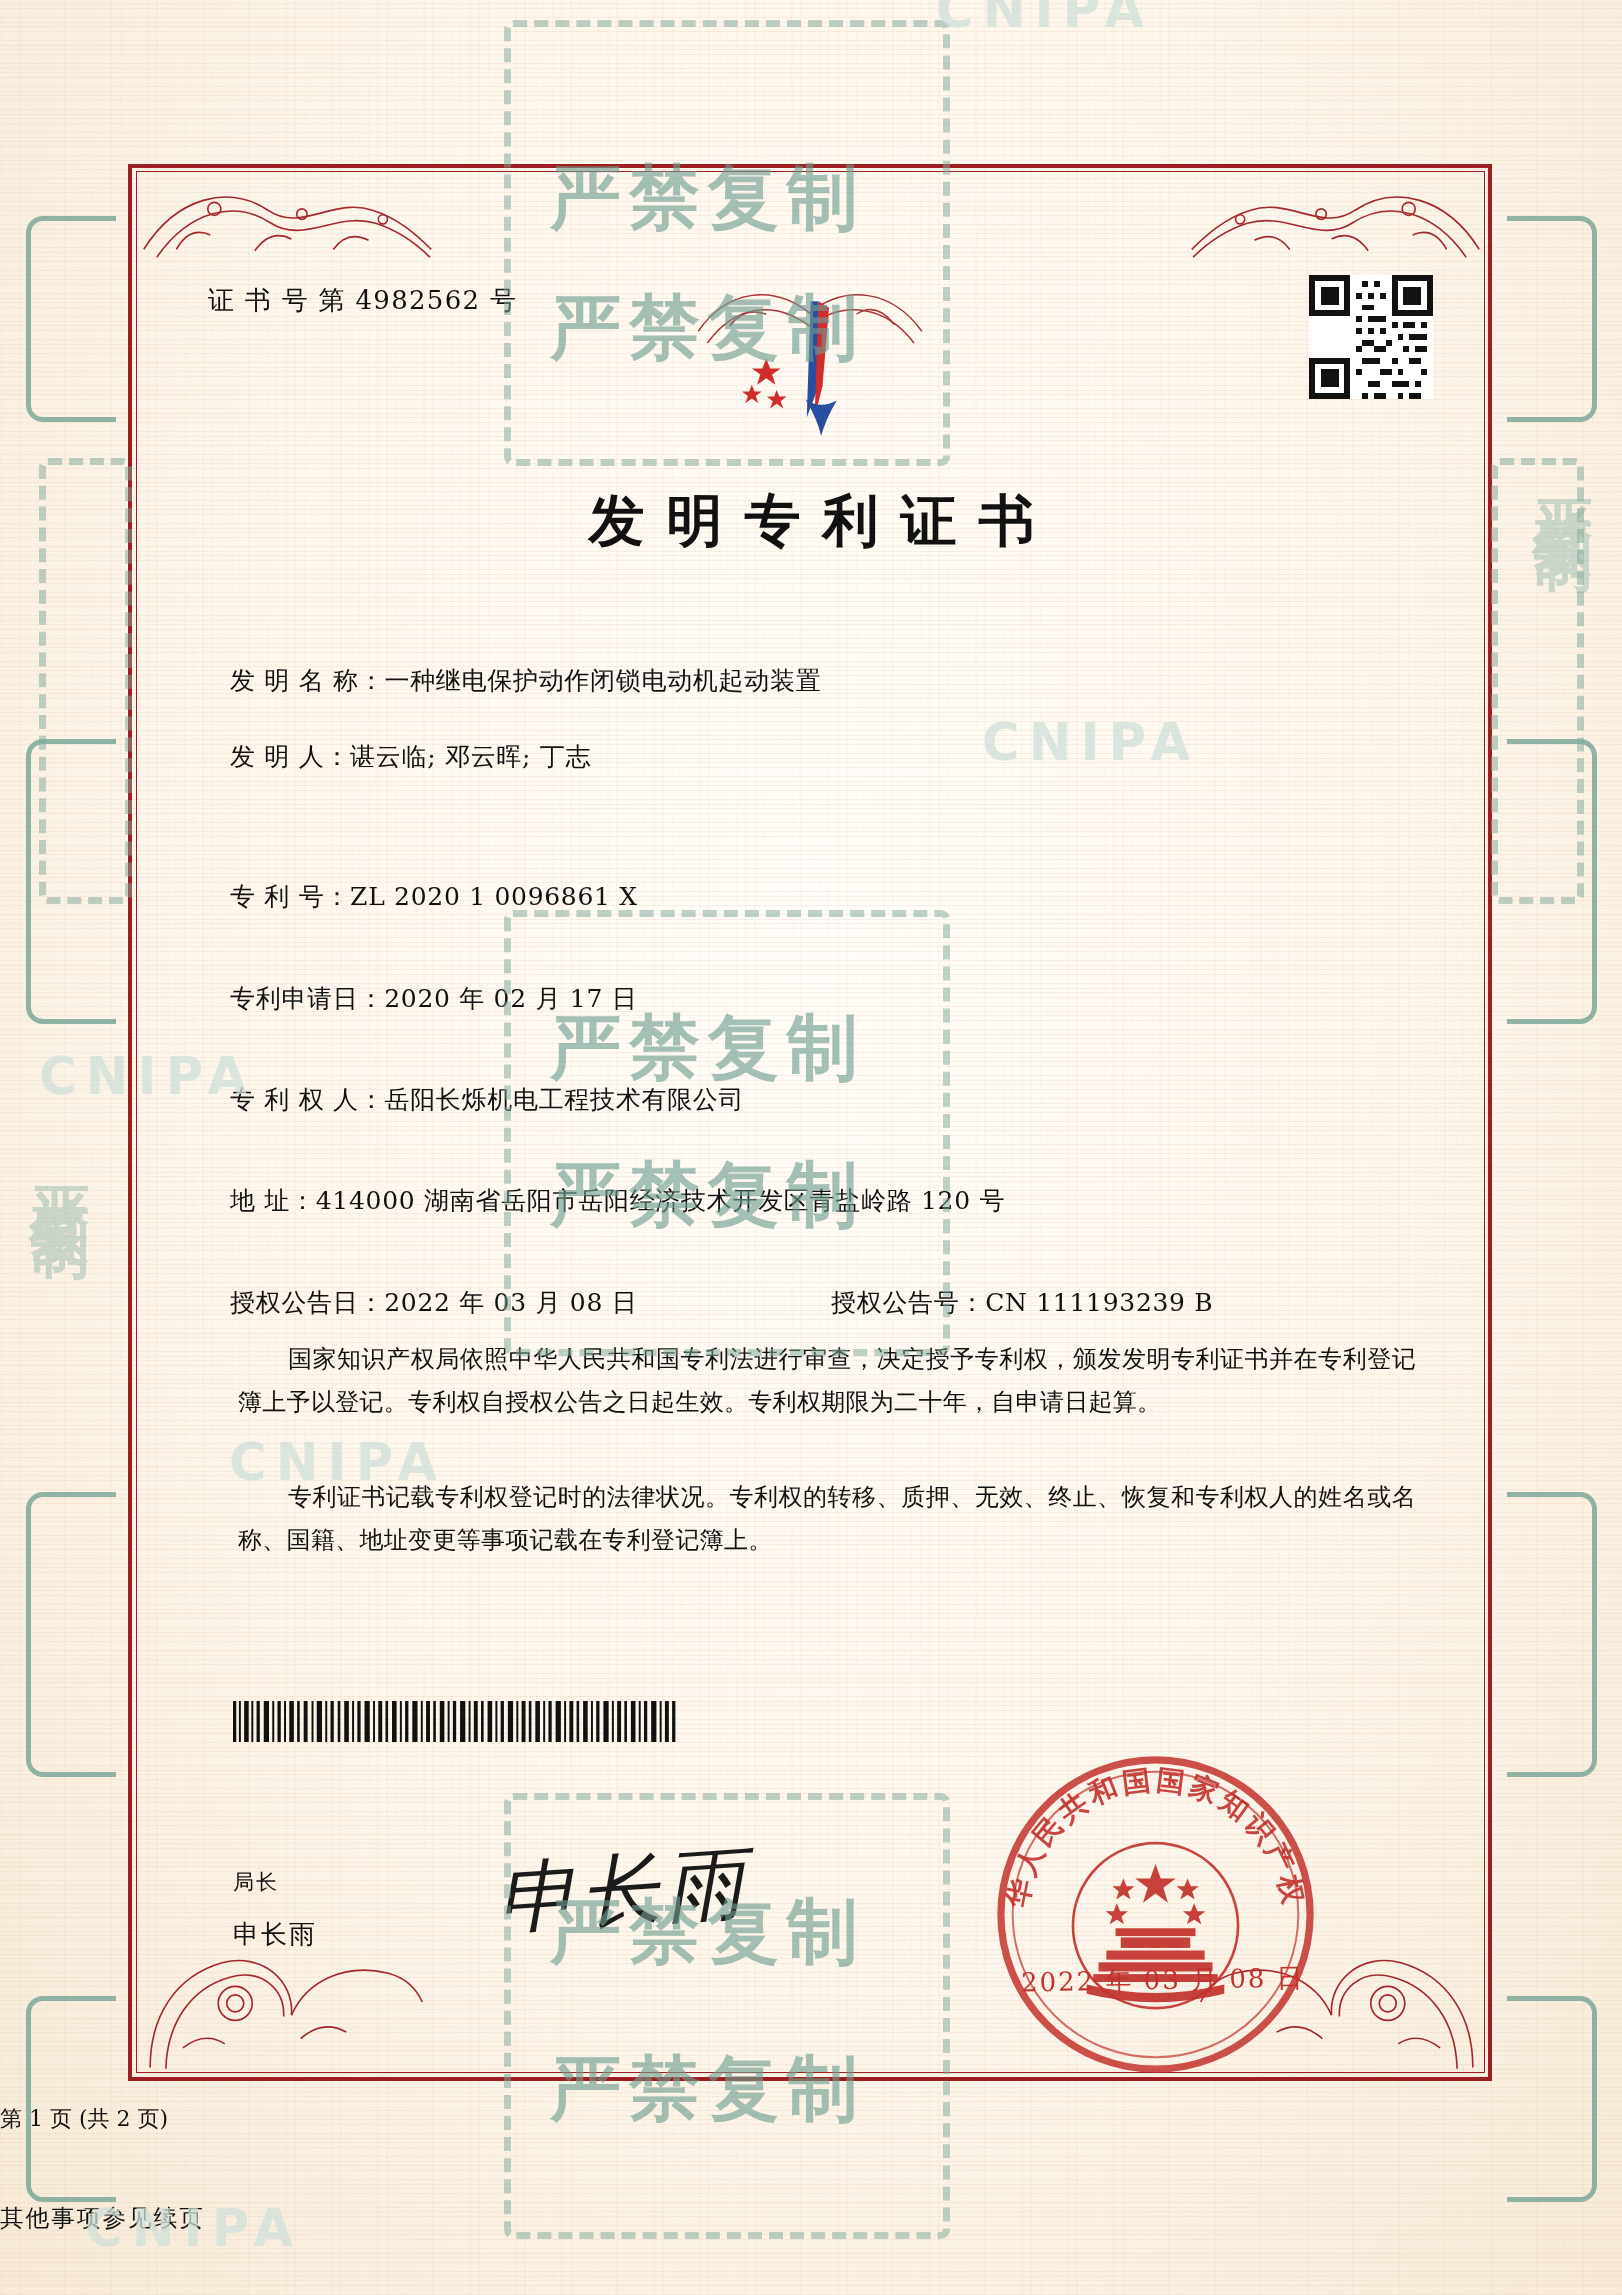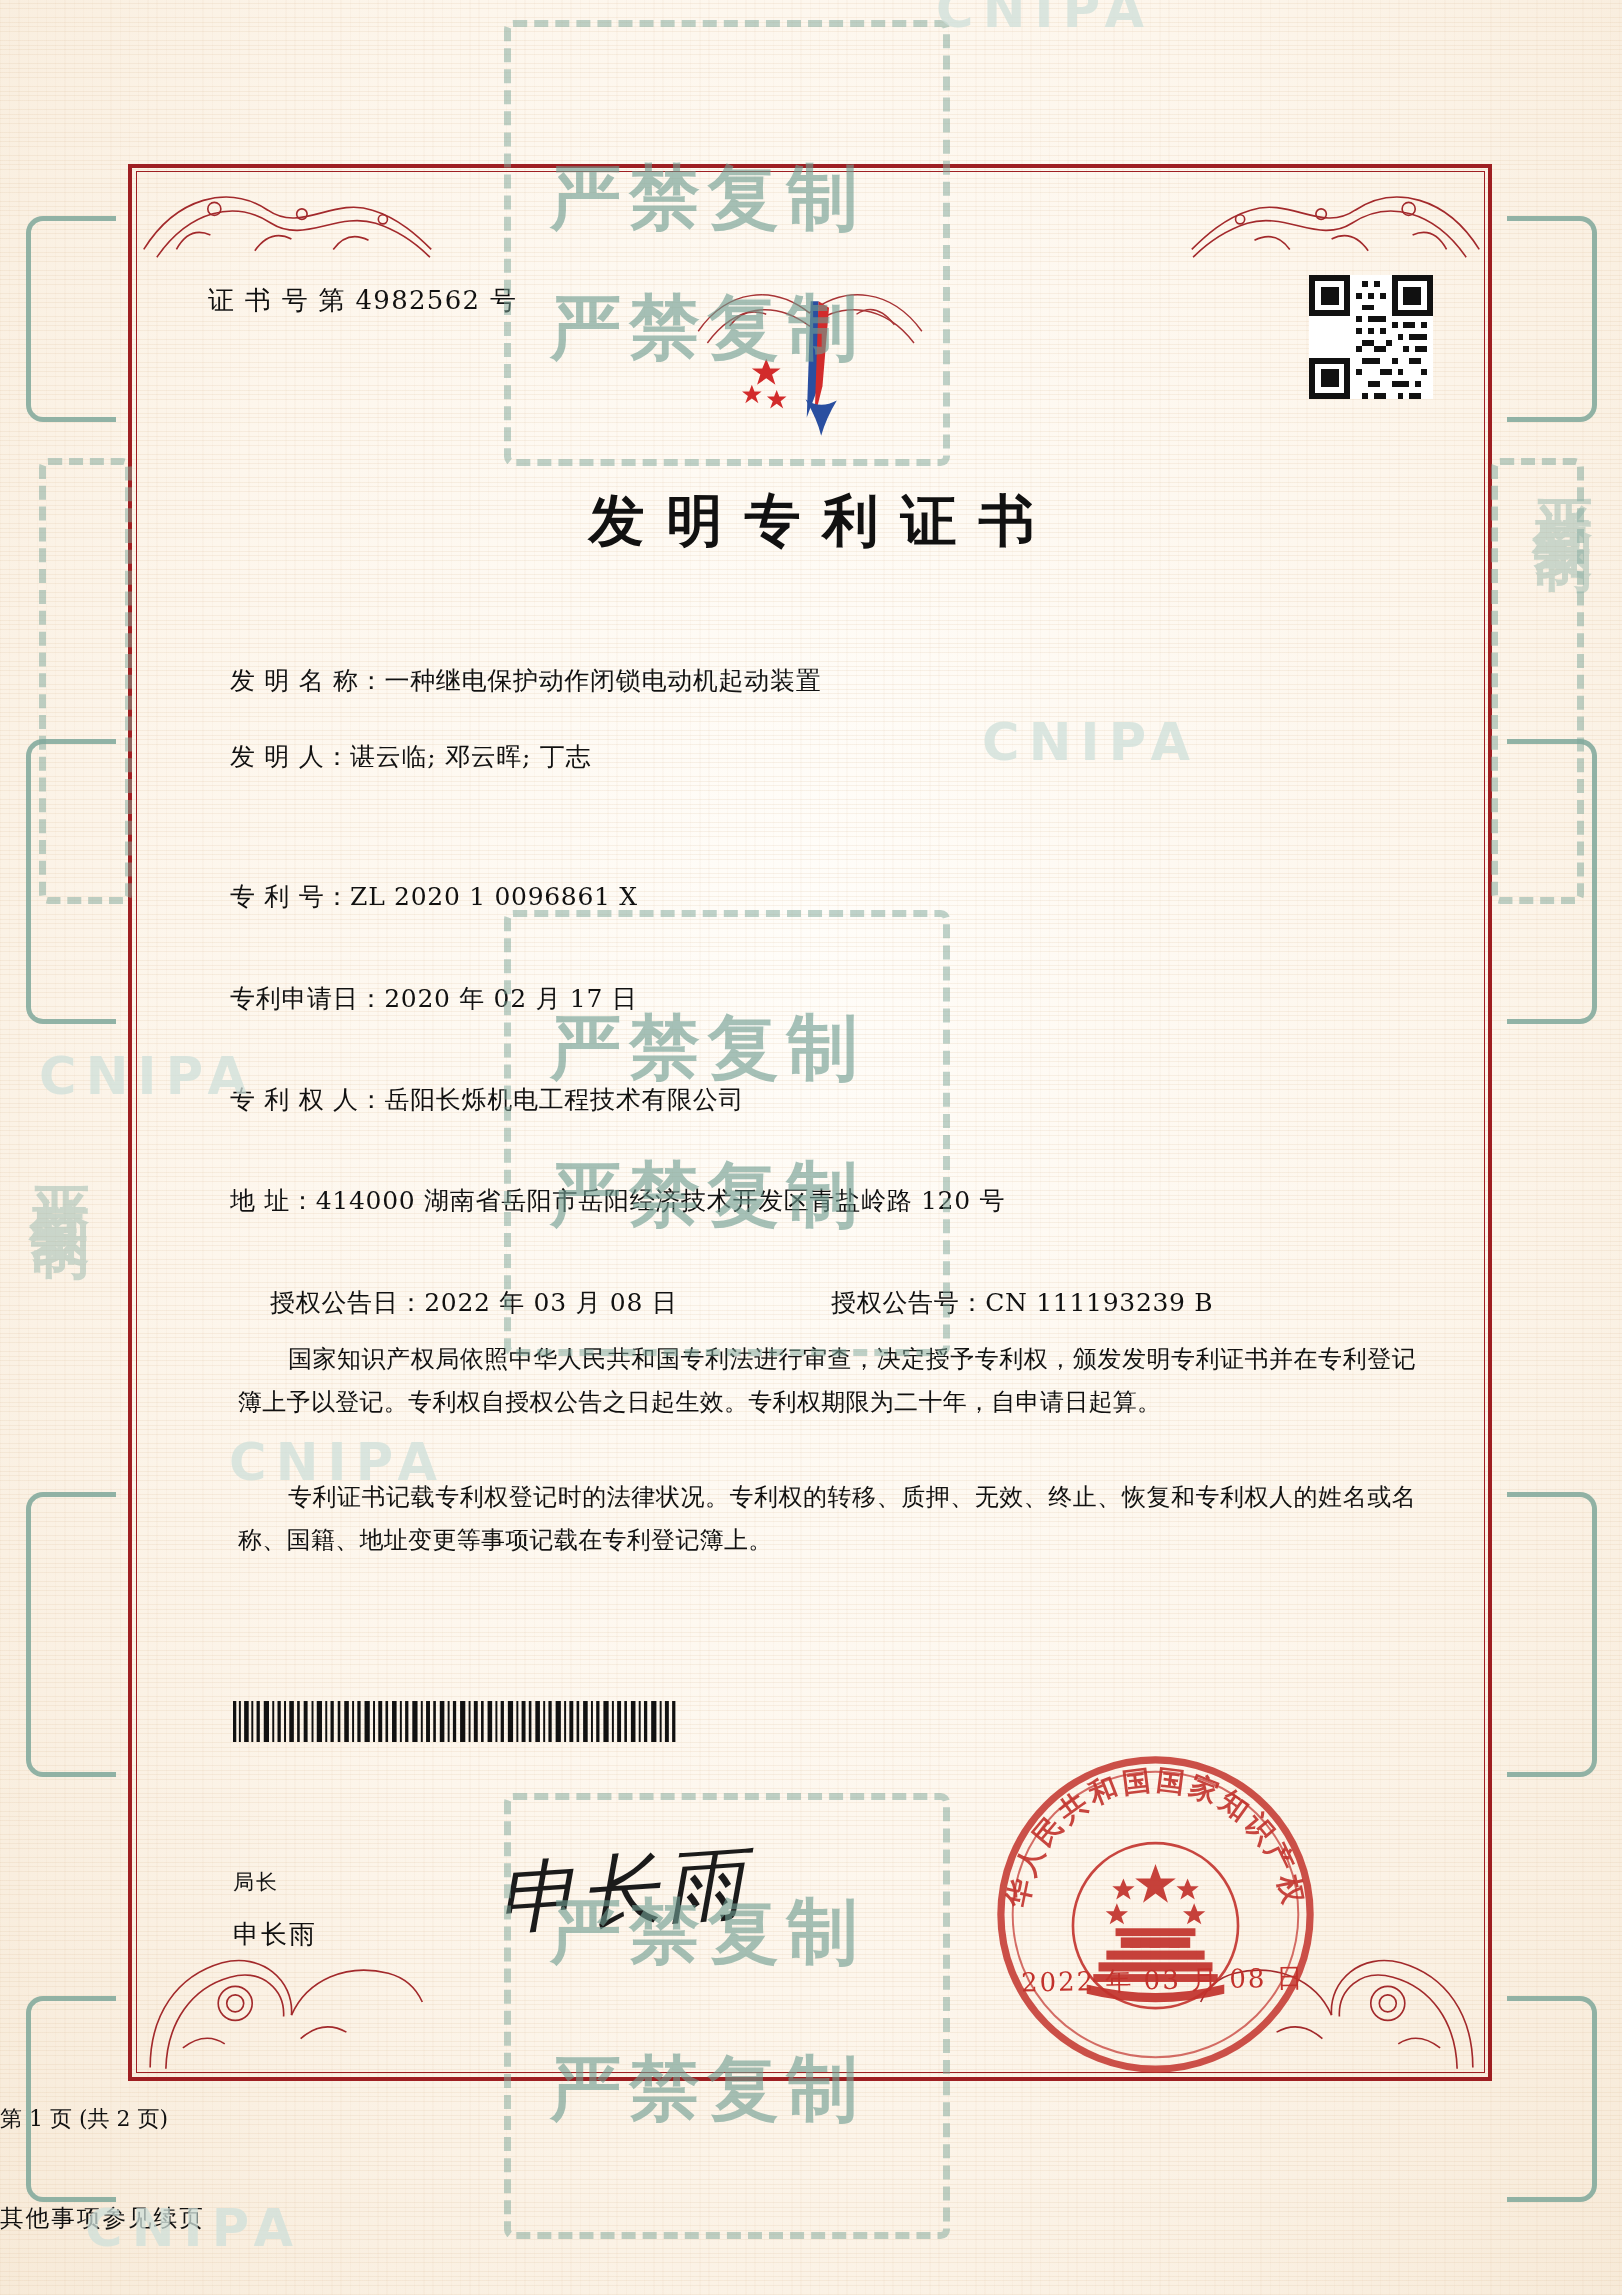--- a/index.html
+++ b/index.html
@@ -412,21 +412,21 @@
   <div class="field" style="top:982px;text-align:right;">
     <span class="lbl">专利申请日：</span><span class="val">2020 年 02 月 17 日</span>
   </div>
   <div class="field" style="top:1083px;">
     <span class="lbl">专 利 权 人：</span><span class="val">岳阳长烁机电工程技术有限公司</span>
   </div>
   <div class="field" style="top:1184px;">
     <span class="lbl">地         址：</span><span class="val">414000 湖南省岳阳市岳阳经济技术开发区青盐岭路 120 号</span>
   </div>
 
-  <div class="field" style="top:1286px;margin-left:40px;">
+  <div class="field" style="top:1286px;">
     <span class="lbl">授权公告日：</span><span class="val">2022 年 03 月 08 日</span>
   </div>
   <div class="field" style="top:1286px; left:831px;">
     <span class="lbl">授权公告号：</span><span class="val">CN 111193239 B</span>
   </div>
 
   <div class="para" style="top:1338px;">国家知识产权局依照中华人民共和国专利法进行审查，决定授予专利权，颁发发明专利证书并在专利登记簿上予以登记。专利权自授权公告之日起生效。专利权期限为二十年，自申请日起算。</div>
   <div class="para" style="top:1476px;">专利证书记载专利权登记时的法律状况。专利权的转移、质押、无效、终止、恢复和专利权人的姓名或名称、国籍、地址变更等事项记载在专利登记簿上。</div>
 
   <svg id="barcode" viewBox="0 0 680 62" preserveAspectRatio="none">

